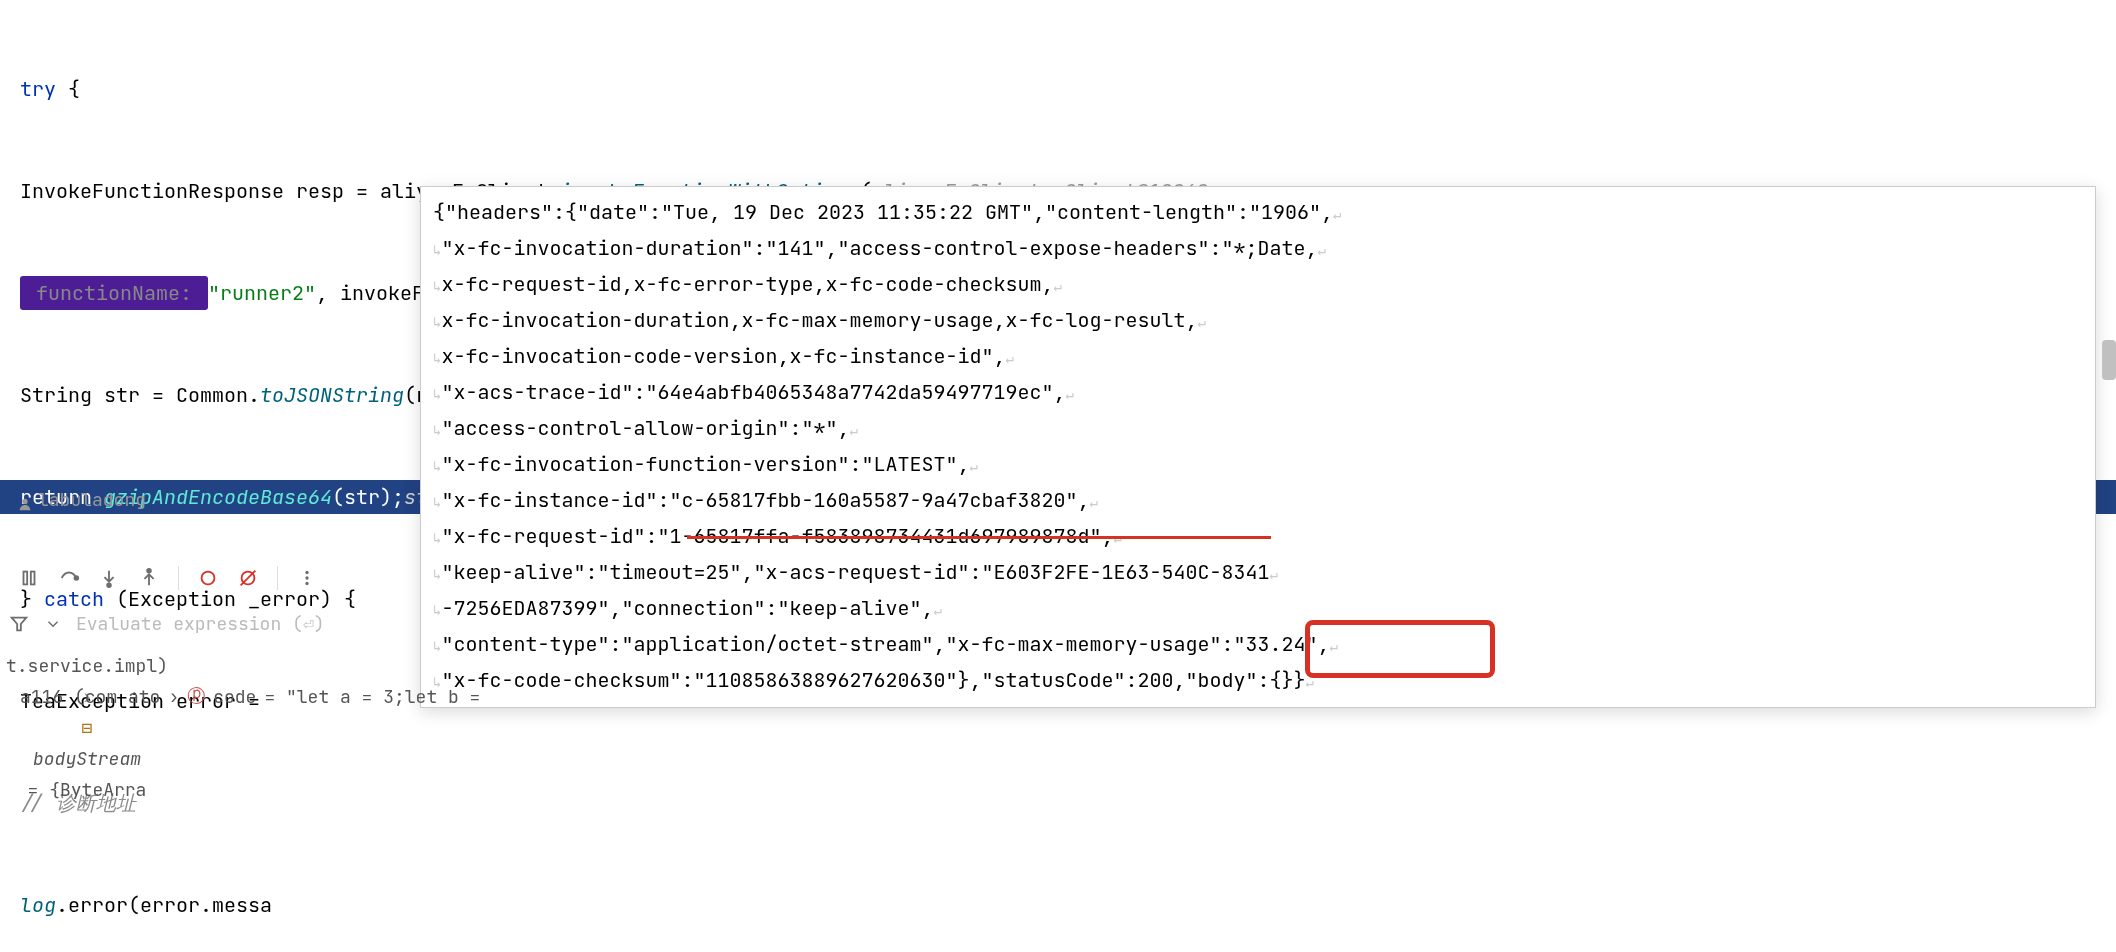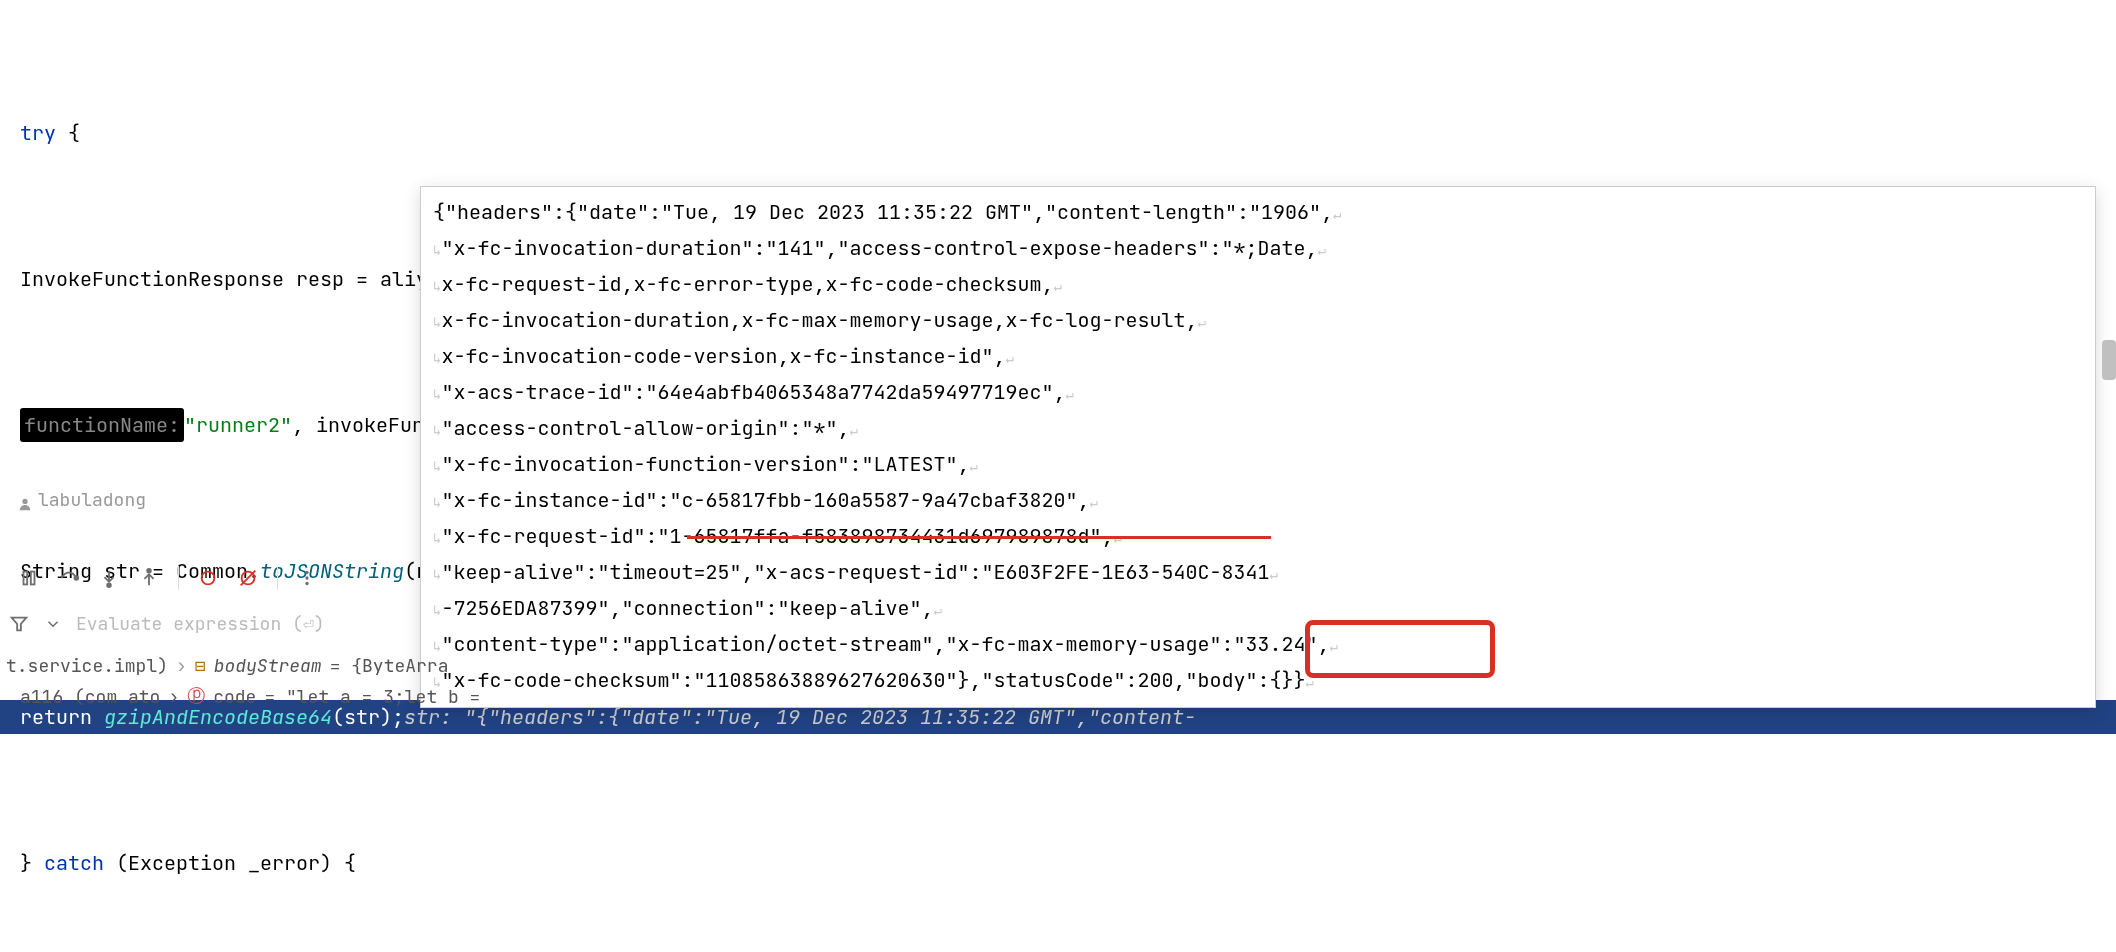--- a/index.html
+++ b/index.html
@@ -21,32 +21,31 @@
   white-space: pre;
   line-height: 34px;
   padding-top: 4px;
 }
 .code-line {
   padding-left: 20px;
   height: 34px;
   display: flex;
   align-items: center;
   overflow: hidden;
-  margin-top: 44px;
 }
 .code-line.highlighted {
   background: #214283;
   color: #ffffff;
 }
 .kw { color: #0033b3; }
 .method { color: #00627a; font-style: italic; }
 .str { color: #067d17; }
 .comment { color: #8c8c8c; font-style: italic; }
 .hint { color: #999999; font-style: italic; }
-.param-hint { background: #000000; color: #888; padding: 0 4px; border-radius: 3px; font-style: normal; text-align: right; }
+.param-hint { background: #4c1d95; color: #888; padding: 0 16px; border-radius: 3px; font-style: normal; text-align: right; }
 .highlighted .kw { color: #ffffff; }
 .highlighted .method { color: #5eead4; }
 .highlighted .hint { color: #cccccc; }
 
 .tooltip {
   position: absolute;
   top: 186px;
   left: 420px;
   right: 20px;
   background: #ffffff;
@@ -128,20 +127,21 @@
 .breadcrumb {
   position: absolute;
   top: 650px;
   left: 0;
   display: flex;
   align-items: center;
   gap: 8px;
   font-size: 18px;
   color: #555555;
   padding: 4px 6px;
+  flex-direction: column;
 }
 .breadcrumb .chev { color: #999999; }
 .breadcrumb .var { font-style: italic; }
 .breadcrumb2 {
   position: absolute;
   top: 680px;
   left: 0;
   display: flex;
   align-items: center;
   gap: 8px;
@@ -165,20 +165,21 @@
 
 <div class="code-area">
   <div class="code-line">     <span class="kw">try</span><span> {</span></div>
   <div class="code-line">         <span>InvokeFunctionResponse resp = </span><span>aliyunFcClient</span><span class="method">.invokeFunctionWithOptions</span><span>(</span>    <span class="hint">aliyunFcClient: Client@12262</span></div>
   <div class="code-line">                 <span class="param-hint">functionName:</span> <span class="str">"runner2"</span><span>, invokeFunctionRequest, invokeFunctionHeaders, runtime);</span>   <span class="hint">runtime: Runt</span></div>
   <div class="code-line">         <span>String str = Common.</span><span class="method">toJSONString</span><span>(resp);</span>   <span class="hint">str: "{"headers":{"date":"Tue, 19 Dec 2023 11:35:22 GMT","co</span></div>
   <div class="code-line highlighted">         <span class="kw">return</span><span class="method"> gzipAndEncodeBase64</span><span>(str);</span>    <span class="hint">str: "{"headers":{"date":"Tue, 19 Dec 2023 11:35:22 GMT","content-</span></div>
   <div class="code-line">     <span>} </span><span class="kw">catch</span><span> (Exception _error) {</span></div>
   <div class="code-line">         <span>TeaException error = </span></div>
   <div class="code-line">         <span class="comment">// 诊断地址</span></div>
+  <div class="code-line">         <span class="method" style="font-style:italic">log</span><span>.error</span><span>(error.messa</span></div>
   
   
   
 </div>
 
 <div class="tooltip" id="tooltip">{"headers":{"date":"Tue, 19 Dec 2023 11:35:22 GMT","content-length":"1906",<span class="cr">↵</span><br><span class="cr">↳</span>"x-fc-invocation-duration":"141","access-control-expose-headers":"*;Date,<span class="cr">↵</span><br><span class="cr">↳</span>x-fc-request-id,x-fc-error-type,x-fc-code-checksum,<span class="cr">↵</span><br><span class="cr">↳</span>x-fc-invocation-duration,x-fc-max-memory-usage,x-fc-log-result,<span class="cr">↵</span><br><span class="cr">↳</span>x-fc-invocation-code-version,x-fc-instance-id",<span class="cr">↵</span><br><span class="cr">↳</span>"x-acs-trace-id":"64e4abfb4065348a7742da59497719ec",<span class="cr">↵</span><br><span class="cr">↳</span>"access-control-allow-origin":"*",<span class="cr">↵</span><br><span class="cr">↳</span>"x-fc-invocation-function-version":"LATEST",<span class="cr">↵</span><br><span class="cr">↳</span>"x-fc-instance-id":"c-65817fbb-160a5587-9a47cbaf3820",<span class="cr">↵</span><br><span class="cr">↳</span>"x-fc-request-id":"1-65817ffa-f583898734431d697989878d",<span class="cr">↵</span><br><span class="cr">↳</span>"keep-alive":"timeout=25","x-acs-request-id":"E603F2FE-1E63-540C-8341<span class="cr">↵</span><br><span class="cr">↳</span>-7256EDA87399","connection":"keep-alive",<span class="cr">↵</span><br><span class="cr">↳</span>"content-type":"application/octet-stream","x-fc-max-memory-usage":"33.24",<span class="cr">↵</span><br><span class="cr">↳</span>"x-fc-code-checksum":"11085863889627620630"},"statusCode":200,"body":{}}<span class="cr">↵</span></div>
 
 <div class="red-underline"></div>
 <div class="red-box"></div>
 

